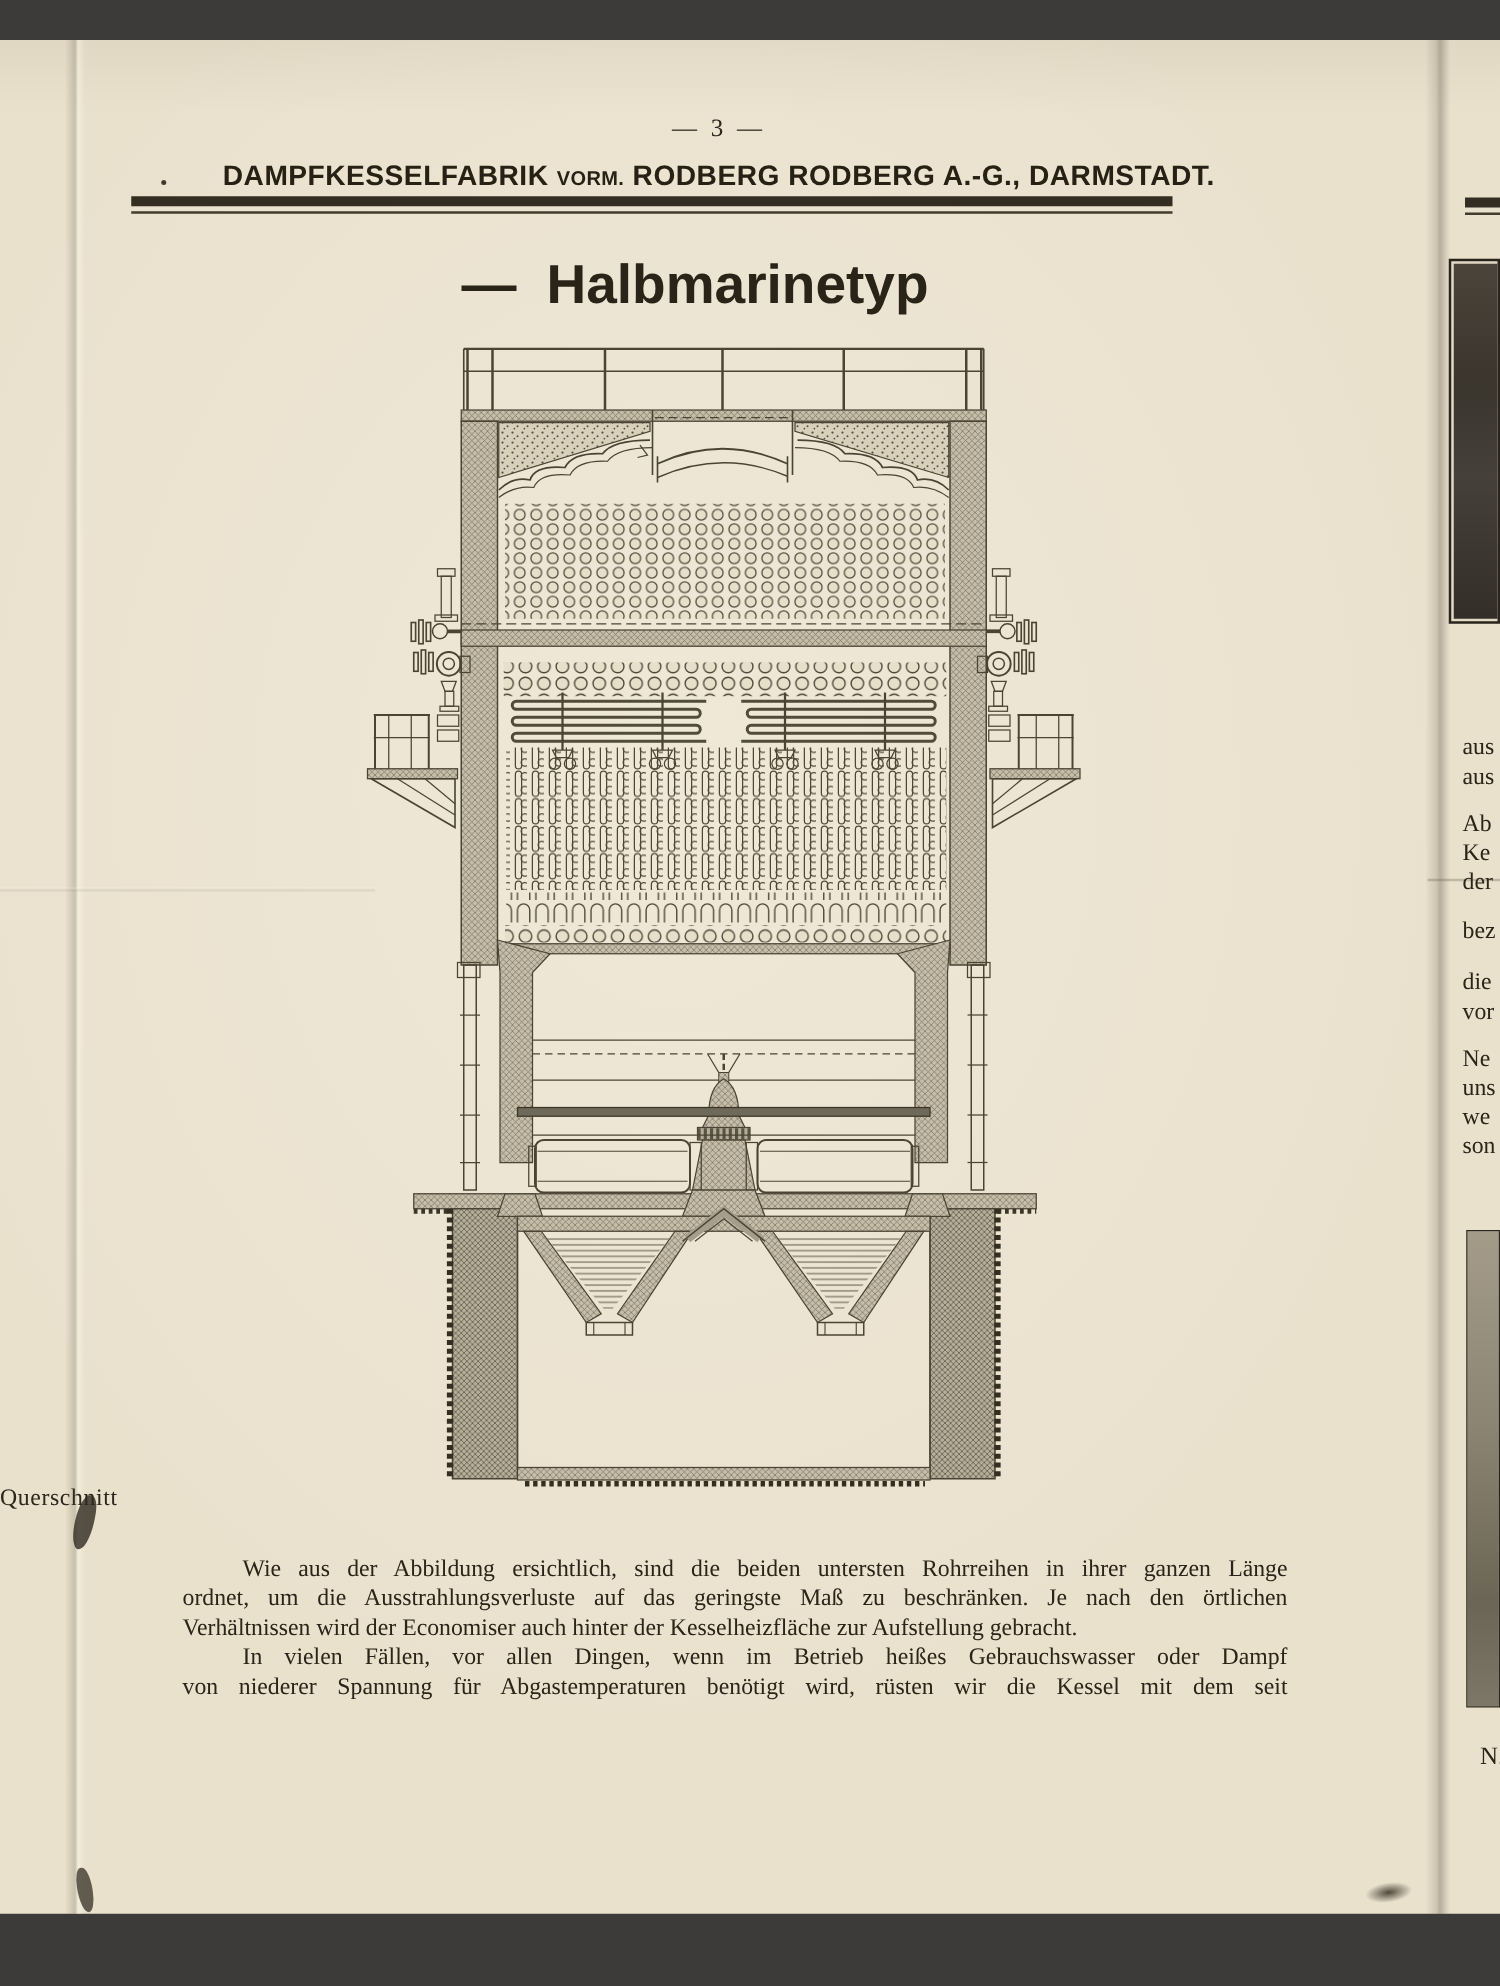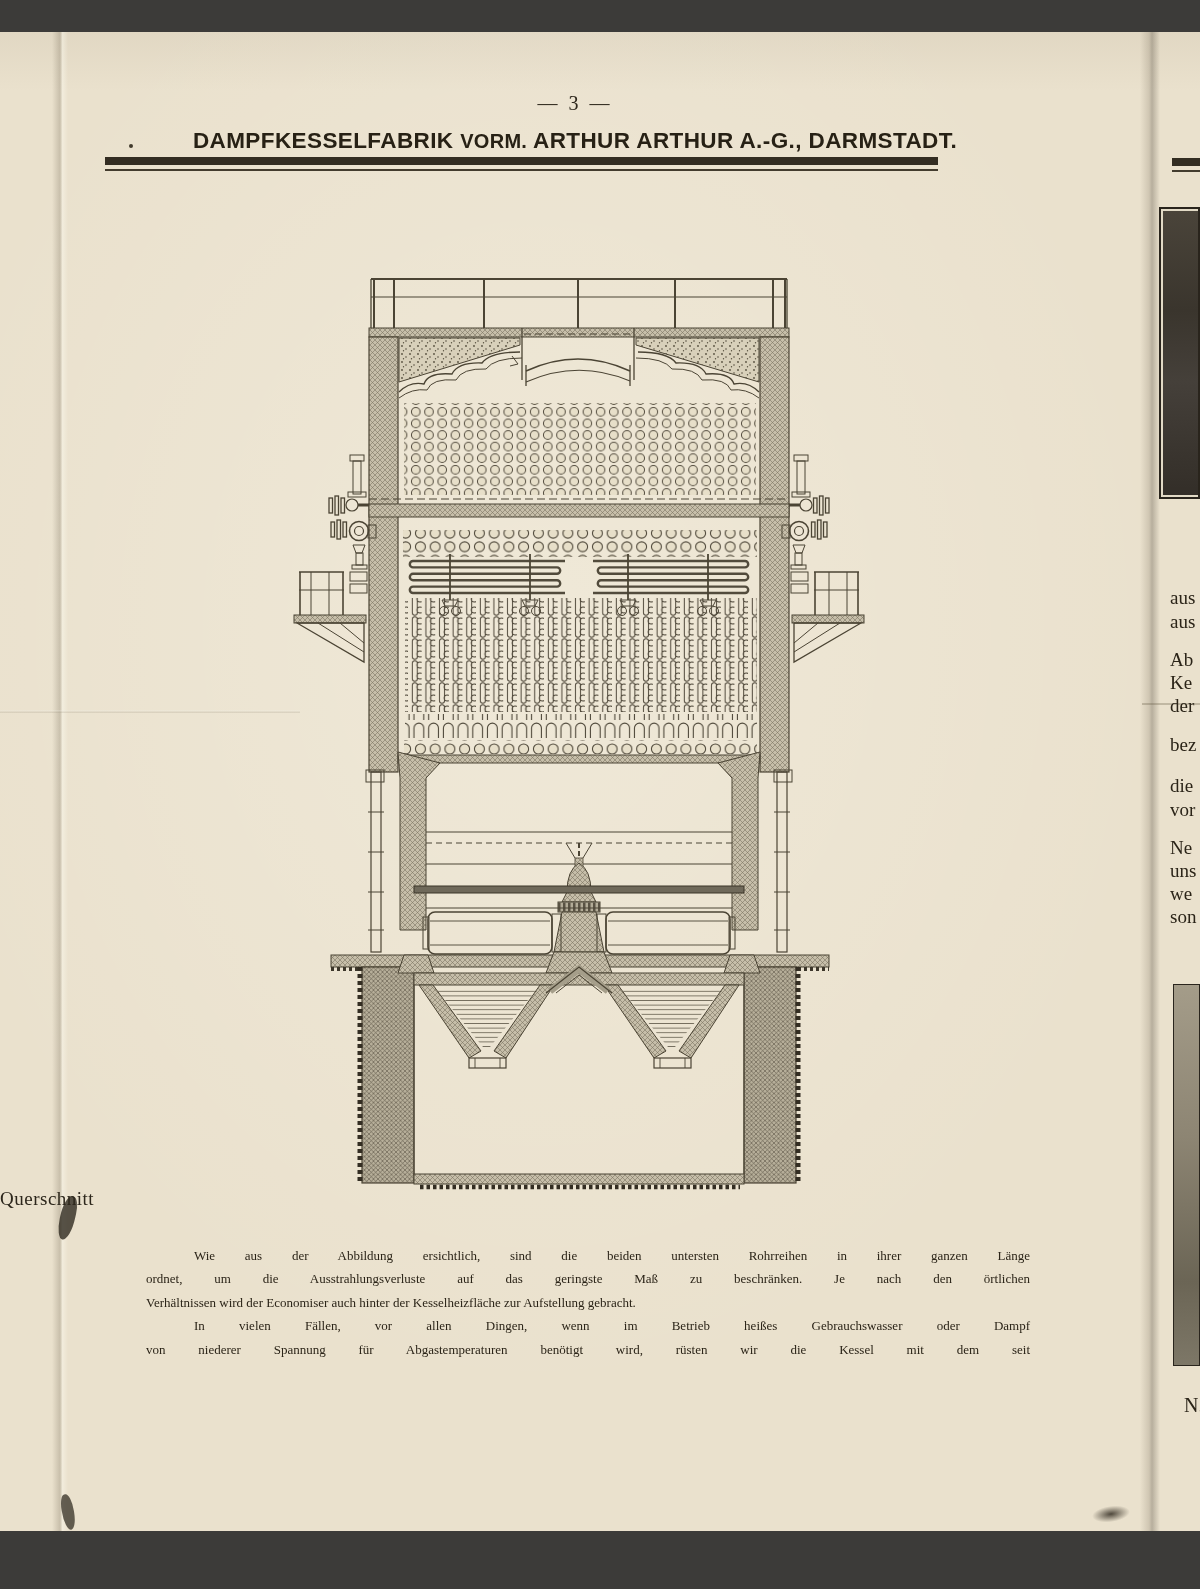--- a/index.html
+++ b/index.html
@@ -21,33 +21,33 @@
      border-radius:55% 40% 60% 50%;transform:rotate(12deg);}
   .tear-b{left:62px;top:1494px;width:12px;height:36px;background:#332d23;opacity:.75;
      border-radius:45% 55% 50% 60%;transform:rotate(-9deg);}
   .speck{left:129px;top:144px;width:4px;height:4px;background:#413a2c;border-radius:50%;}
   .smudge{left:1092px;top:1506px;width:38px;height:16px;transform:rotate(-8deg);
      background:radial-gradient(closest-side, rgba(40,34,24,.8), rgba(40,34,24,0));}
   
   .pageno{left:0;top:92px;width:1150px;text-align:center;font-size:20px;letter-spacing:3px;color:#2d271c;}
   .masthead{left:0;top:128px;width:1150px;text-align:center;color:#272115;
      font-family:"Liberation Sans", sans-serif;font-weight:bold;font-size:22.5px;letter-spacing:.4px;white-space:nowrap;}
-  .masthead .vorm{font-size:20px;letter-spacing:.3px;}
+  .masthead .vorm{font-size:16px;letter-spacing:.3px;}
   .rule-main{left:105px;top:157px;width:833px;height:8px;background:#332d22;}
   .rule-main-thin{left:105px;top:169px;width:833px;height:2px;background:#433c2e;}
   .rule-right{left:1172px;top:158px;width:28px;height:8px;background:#332d22;}
   .rule-right-thin{left:1172px;top:170px;width:28px;height:2px;background:#433c2e;}
   
   .title{left:0;top:203px;width:1112px;text-align:center;color:#2a2418;
      font-family:"Liberation Sans", sans-serif;font-weight:bold;font-size:44px;}
   .title .dash{margin-right:24px;}
   
   .caption{left:0;top:1188px;width:1152px;text-align:left;font-size:19px;letter-spacing:.5px;color:#2d271c;}
   
-  .bodytext{left:146px;top:1244px;width:884px;font-size:13px;line-height:23.4px;color:#2b2418;}
+  .bodytext{left:146px;top:1244px;width:884px;font-size:19px;line-height:23.4px;color:#2b2418;}
   .bl{text-align:justify;text-align-last:justify;}
   .bl.ind{text-indent:48px;}
   .bl.end{text-align-last:left;}
   
   .rfrag{left:1170px;width:40px;font-size:19px;line-height:20px;color:#2b2418;white-space:nowrap;}
   .nfrag{left:1184px;top:1394px;font-size:20px;color:#2b2418;}
   
   .photo-top{left:1159px;top:207px;width:41px;height:292px;border:2px solid #29241c;box-sizing:border-box;background:#e2dac6;}
   .photo-top .inner{position:absolute;left:2px;top:2px;right:0;bottom:2px;
      background:linear-gradient(180deg,#4a443a,#3a352d 35%,#45403a 60%,#332e28);}
@@ -67,27 +67,30 @@
   <div class="abs crease-h2"></div>
   <div class="abs tear-a"></div>
   <div class="abs tear-b"></div>
   <div class="abs speck"></div>
   <div class="abs smudge"></div>
 
   <div class="abs pageno">— 3 —</div>
   <div class="abs masthead">
     <span>DAMPFKESSELFABRIK</span>
     <span class="vorm">VORM.</span>
-    <span>ARTHUR ARTHUR A.-G., DARMSTADT.</span>
+    <span>RODBERG RODBERG A.-G., DARMSTADT.</span>
   </div>
   <div class="abs rule-main"></div>
   <div class="abs rule-main-thin"></div>
   <div class="abs rule-right"></div>
   <div class="abs rule-right-thin"></div>
 
+  <div class="abs title">
+    <span class="dash">—</span><span>Halbmarinetyp</span>
+  </div>
 
   <svg class="abs" style="left:278px;top:268px;" width="594" height="927" viewBox="278 268 594 927">
     <defs>
       <pattern id="xh" width="5" height="5" patternUnits="userSpaceOnUse">
         <rect width="5" height="5" fill="#c6bea9"></rect>
         <path d="M0,5 L5,0 M0,0 L5,5" stroke="#776f5d" stroke-width="0.55"></path>
       </pattern>
       <pattern id="xh2" width="4.5" height="4.5" patternUnits="userSpaceOnUse">
         <rect width="4.5" height="4.5" fill="#b7af9a"></rect>
         <path d="M0,4.5 L4.5,0 M0,0 L4.5,4.5" stroke="#5c5546" stroke-width="0.6"></path>

